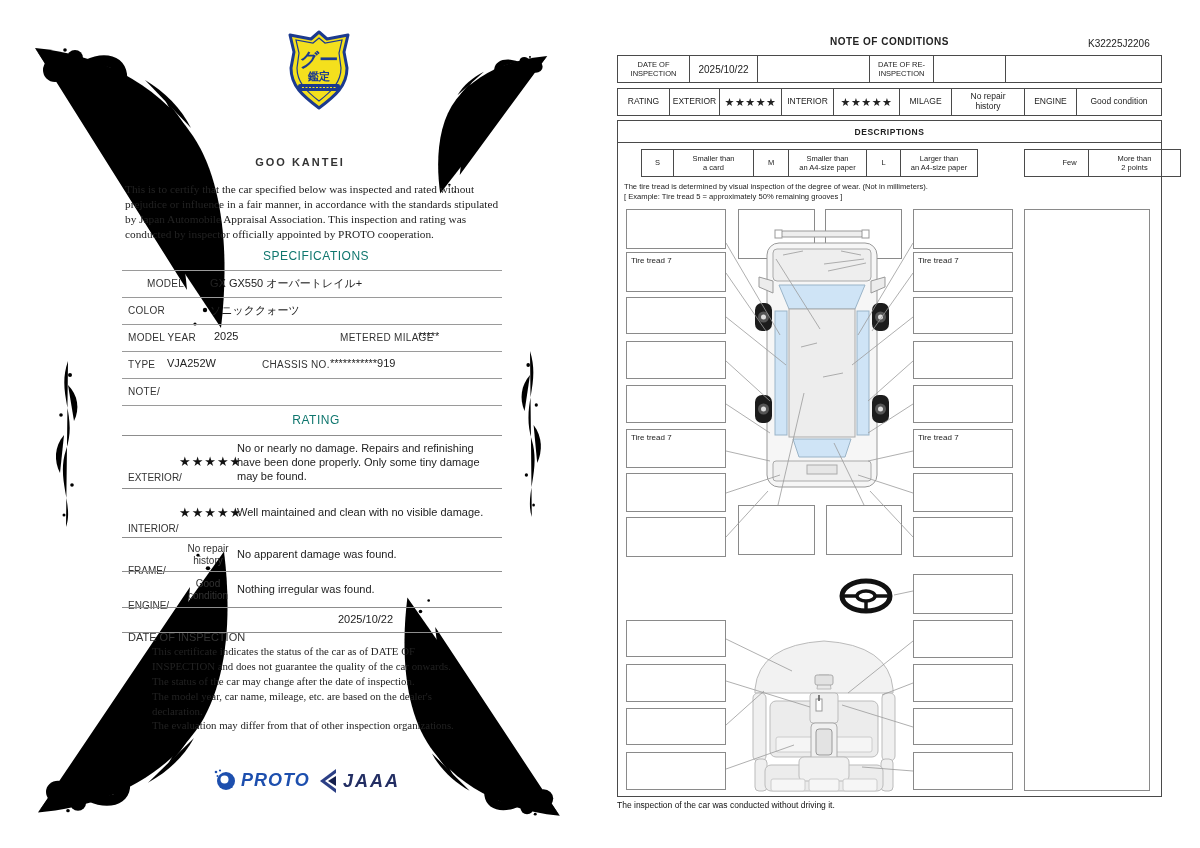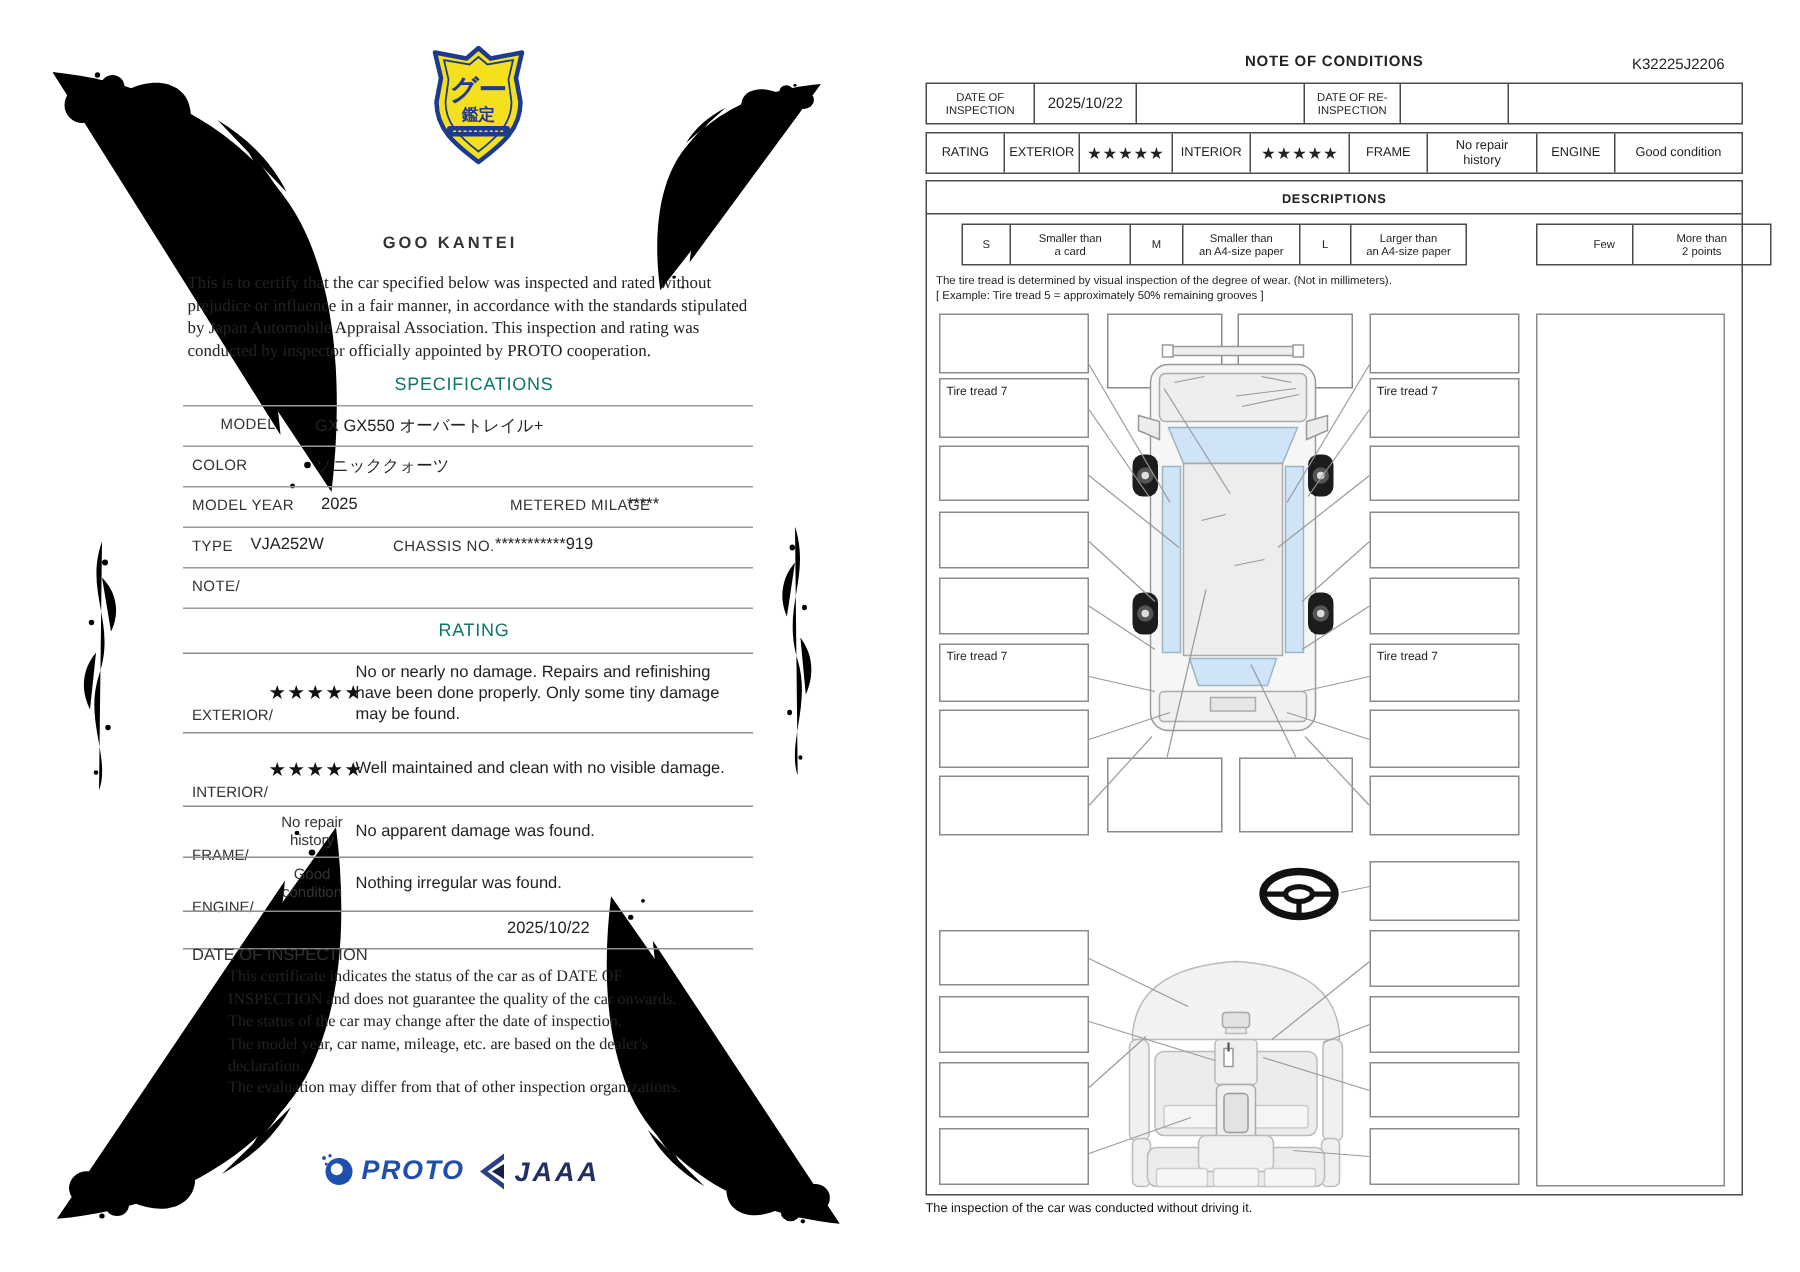--- a/index.html
+++ b/index.html
@@ -218,21 +218,21 @@
       <div class="ncell f10" style="width:72px"></div>
       <div class="ncell" style="flex:1"></div>
     </div>
 
     <div class="nrow" style="left:17px;top:88px;width:545px;">
       <div class="ncell f85" style="width:52px">RATING</div>
       <div class="ncell f85" style="width:50px">EXTERIOR</div>
       <div class="ncell nstar" style="width:62px">★★★★★</div>
       <div class="ncell f85" style="width:52px">INTERIOR</div>
       <div class="ncell nstar" style="width:66px">★★★★★</div>
-      <div class="ncell f85" style="width:52px">FRAME</div>
+      <div class="ncell f85" style="width:52px">MILAGE</div>
       <div class="ncell f85" style="width:73px;padding:0 6px">No repair history</div>
       <div class="ncell f85" style="width:52px">ENGINE</div>
       <div class="ncell f85" style="flex:1;padding:0 8px">Good condition</div>
     </div>
 
     <div id="descbox" style="left:17px">
       <div id="deschead">DESCRIPTIONS</div>
 
       <div class="legend" style="left:23px;top:28px;">
         <div class="lgc f85" style="width:32px">S</div>

